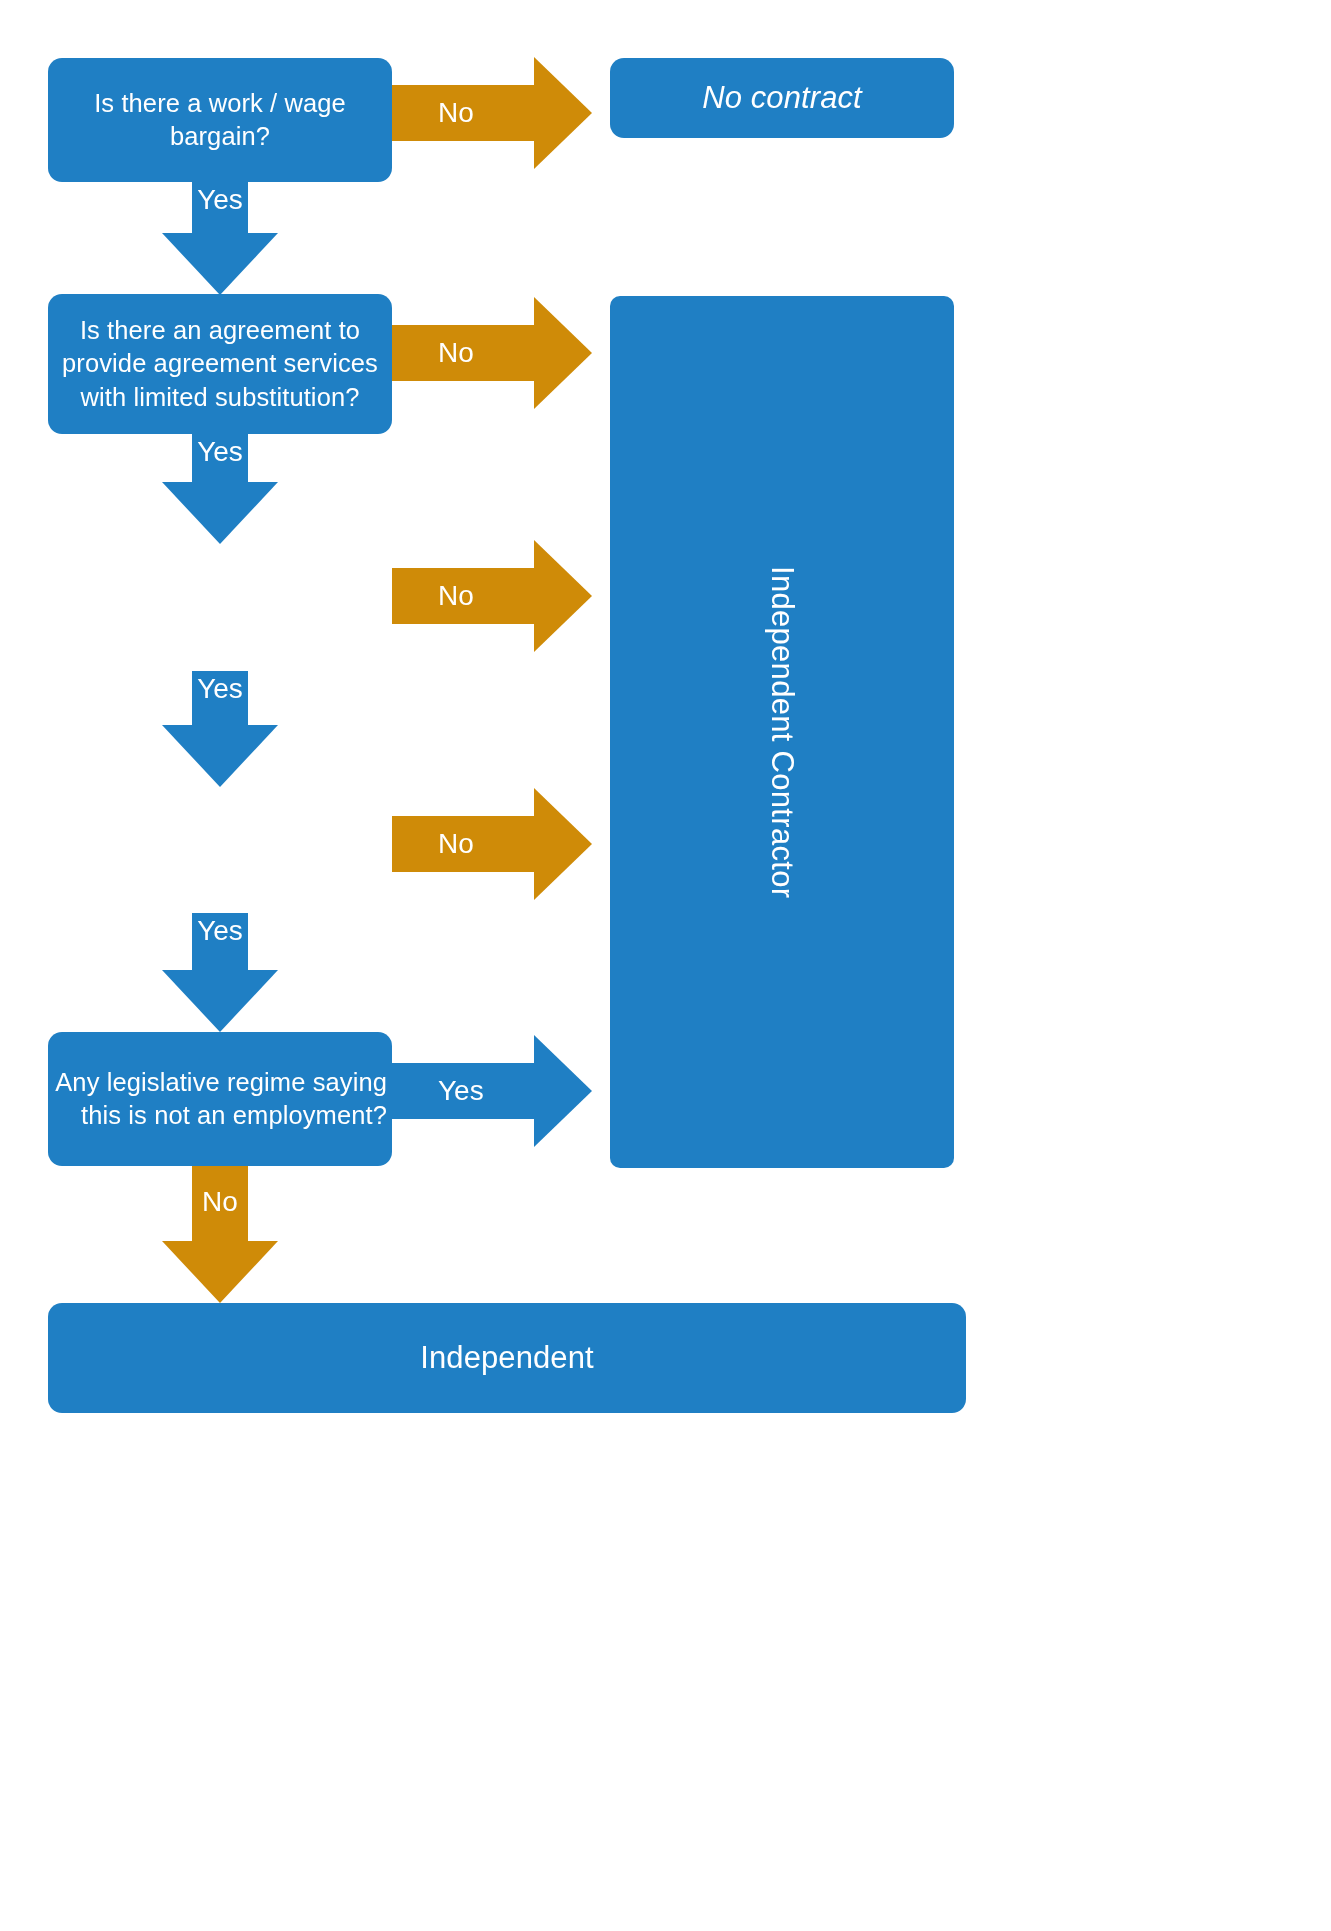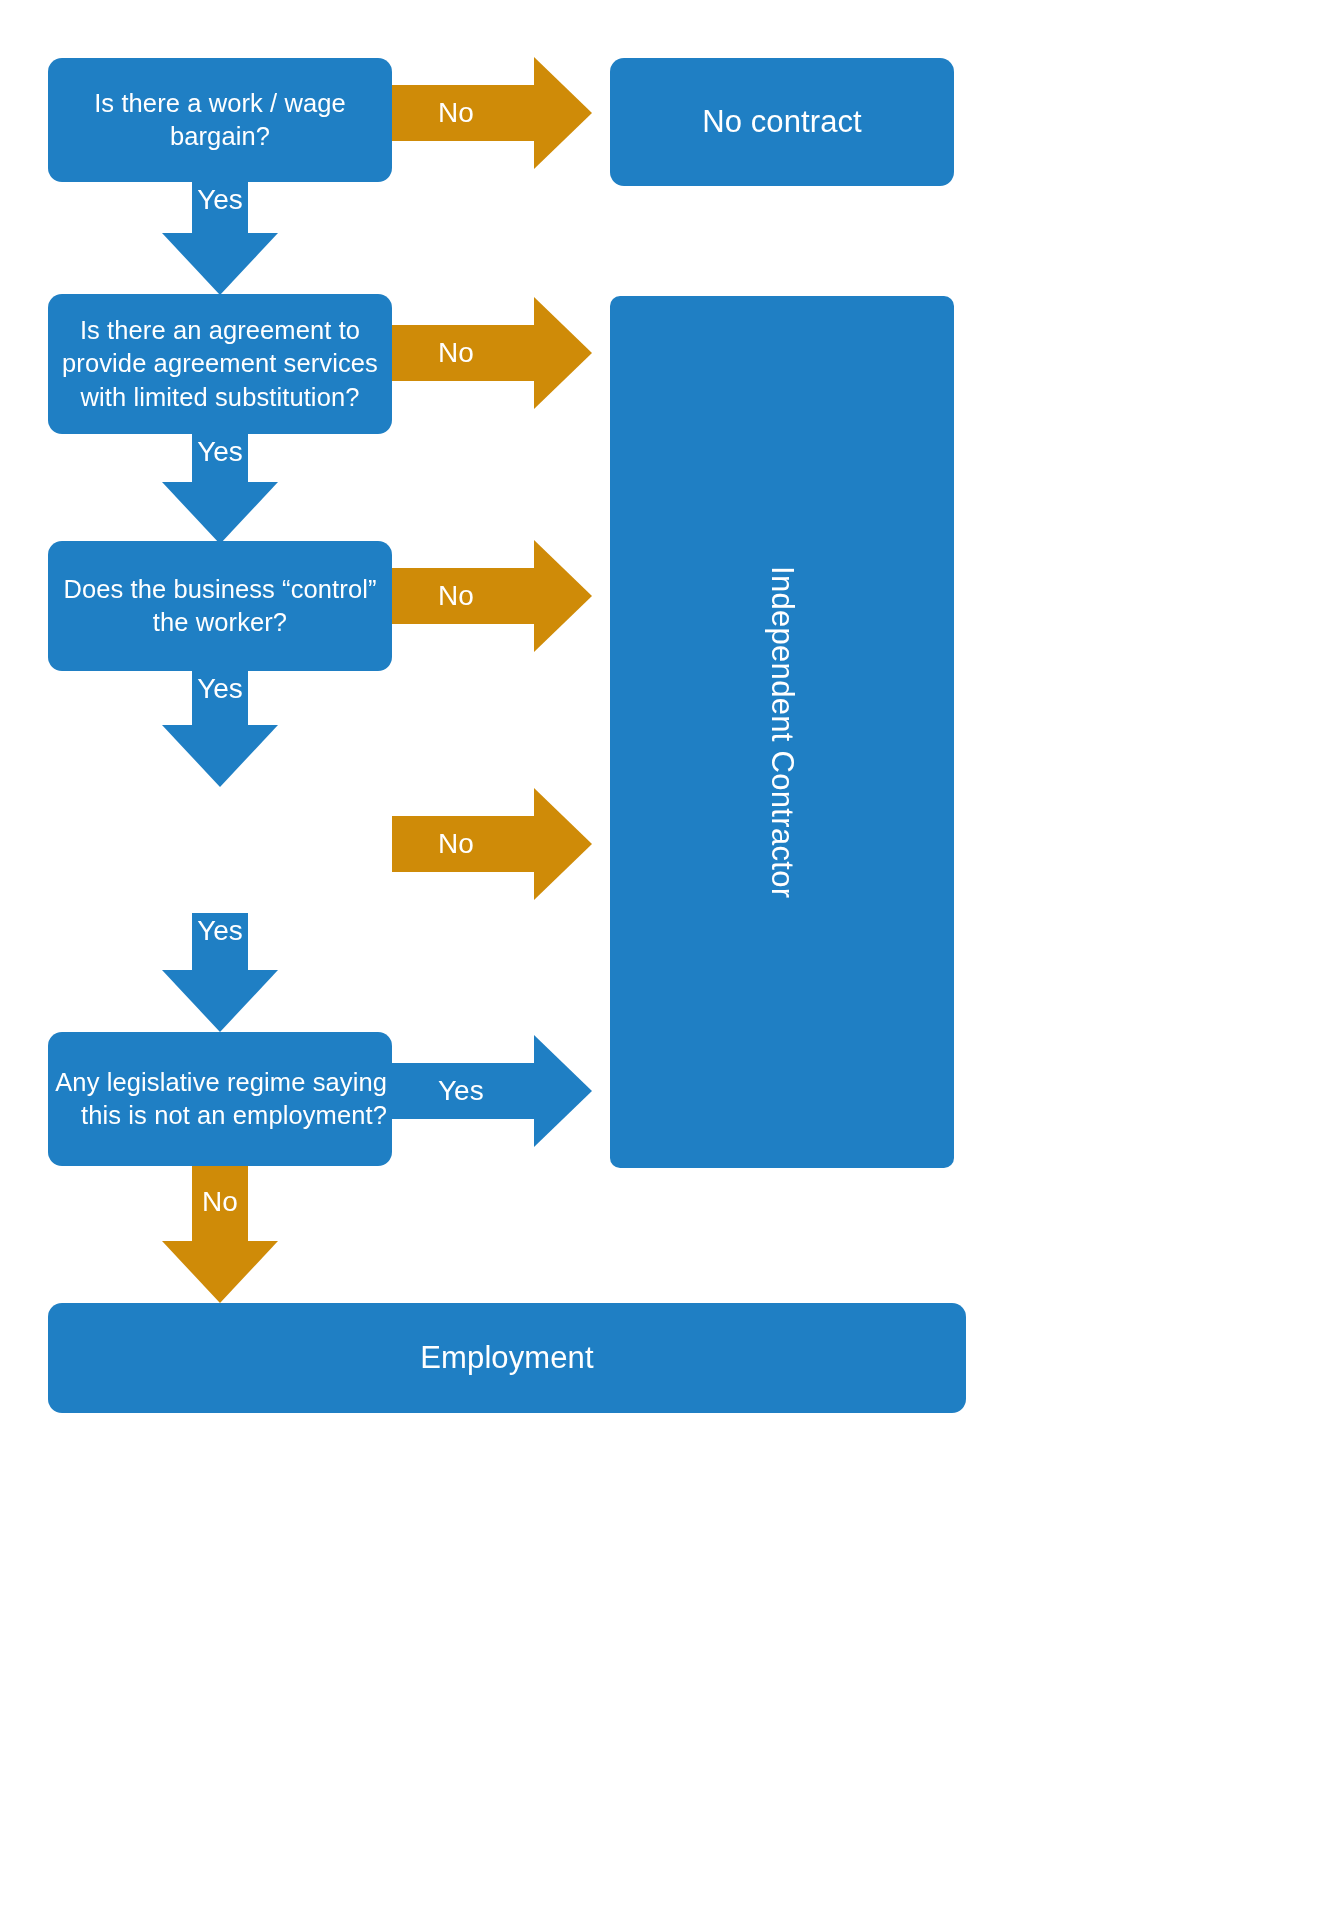--- a/index.html
+++ b/index.html
@@ -130,21 +130,21 @@
   <div class="node box decision" style="top:58px;height:124px;">
     <span class="txt">Is there a work / wage bargain?</span>
   </div>
 
   <div class="arrow-right" style="left:392px;top:57px;width:200px;height:112px;">
     <div class="bar" style="width:148px;height:56px;"></div>
     <div class="head"></div>
     <span class="alabel" style="left:46px;">No</span>
   </div>
 
-  <div class="node box result" style="left:610px;top:58px;width:344px;height:128px;">
+  <div class="node box result" style="left:610px;top:58px;width:344px;height:80px;font-style:italic;">
     <span class="txt">No contract</span>
   </div>
 
   <div class="arrow-down" style="left:162px;top:182px;width:116px;height:113px;">
     <div class="neck" style="width:56px;height:56px;"></div>
     <span class="alabel">Yes</span>
     <div class="head"></div>
   </div>
 
   <div class="panel" style="left:610px;top:296px;width:344px;height:872px;">
@@ -160,23 +160,20 @@
     <div class="head"></div>
     <span class="alabel" style="left:46px;">No</span>
   </div>
 
   <div class="arrow-down" style="left:162px;top:434px;width:116px;height:110px;">
     <div class="neck" style="width:56px;height:54px;"></div>
     <span class="alabel">Yes</span>
     <div class="head"></div>
   </div>
 
-  <div class="node box decision" style="top:541px;height:130px;">
-    <span class="txt">Does the business “control” the worker?</span>
-  </div>
 
   <div class="arrow-right" style="left:392px;top:540px;width:200px;height:112px;">
     <div class="bar" style="width:148px;height:56px;"></div>
     <div class="head"></div>
     <span class="alabel" style="left:46px;">No</span>
   </div>
 
   <div class="arrow-down" style="left:162px;top:671px;width:116px;height:116px;">
     <div class="neck" style="width:56px;height:58px;"></div>
     <span class="alabel">Yes</span>
@@ -206,16 +203,16 @@
     <span class="alabel" style="left:46px;">Yes</span>
   </div>
 
   <div class="arrow-down orange" style="left:162px;top:1166px;width:116px;height:137px;">
     <div class="neck" style="width:56px;height:76px;"></div>
     <span class="alabel" style="top:22px;">No</span>
     <div class="head"></div>
   </div>
 
   <div class="node box result" style="left:48px;top:1303px;width:918px;height:110px;">
-    <span class="txt">Employment</span>
+    <span class="txt">Independent</span>
   </div>
 
 </div>
 
 </body></html>

